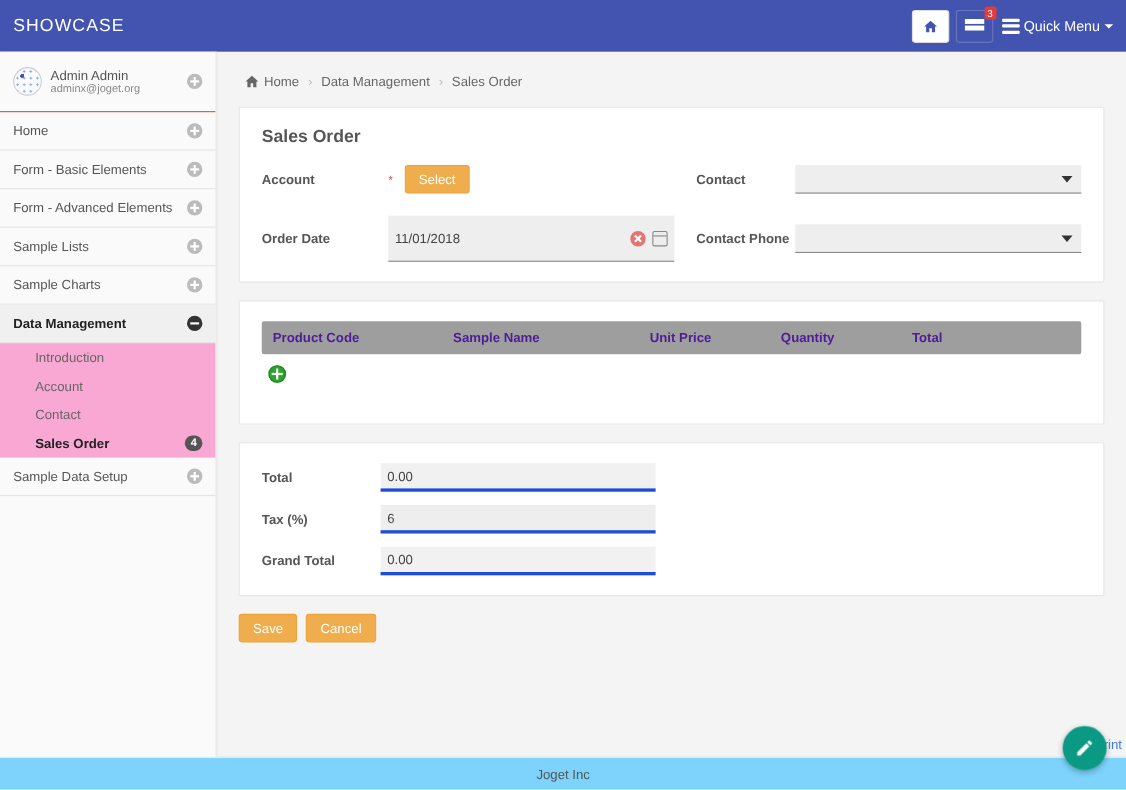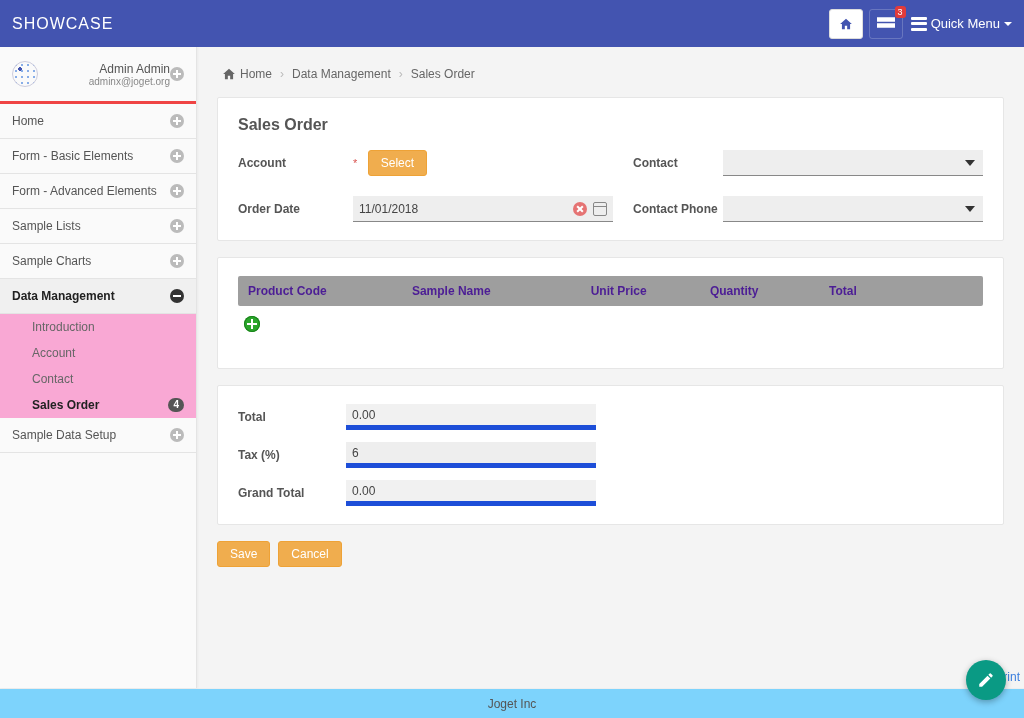--- a/index.html
+++ b/index.html
@@ -39,21 +39,21 @@
 .icon-printer { width: 13px; height: 11px; display: inline-block; border: 1px solid #3b7fde; border-top-width: 3px; position: relative; }
 .icon-printer::after { content: ""; position: absolute; bottom: -3px; left: 2px; width: 7px; height: 3px; border: 1px solid #3b7fde; background: #fff; }
 
 
 .body-wrap { display: flex; height: calc(100% - 47px - 30px); }
 .sidebar { width: 197px; background: #fafafa; border-right: 1px solid #e4e4e4; box-shadow: 1px 0 2px rgba(0,0,0,0.04); overflow-y: auto; }
 .main { flex: 1; overflow-y: auto; padding: 0 20px 20px 20px; position: relative; }
 .footer { height: 30px; display: flex; align-items: center; justify-content: center; font-size: 12px; color: #555; background: #7dd3fc; border-top: 1px solid #eee; }
 
 
-.user-row { display: flex; align-items: center; padding: 14px 12px; border-bottom: 3px solid #ef4444; text-align: right; }
+.user-row { display: flex; align-items: center; padding: 14px 12px; border-bottom: 1px solid #ef4444; }
 .user-row .avatar { width: 26px; height: 26px; border-radius: 50%; background: radial-gradient(circle at center, #88aee8 1px, transparent 1px), radial-gradient(circle at 30% 30%, #4354b0 2px, transparent 2px); background-size: 6px 6px, 100% 100%; border: 1px solid #ccd; margin-right: 8px; flex-shrink: 0; }
 .user-row .uinfo { flex: 1; min-width: 0; }
 .user-row .uname { font-size: 12px; color: #555; }
 .user-row .uemail { font-size: 10px; color: #888; }
 
 .nav-item { display: flex; align-items: center; padding: 10px 12px; border-bottom: 1px solid #e4e4e4; font-size: 12px; color: #555; cursor: pointer; }
 .nav-item .label { flex: 1; }
 .nav-item.active { background: #f0f0f0; font-weight: bold; color: #222; }
 .nav-sub { background: #f9a8d4; }
 .nav-sub .sub-item { display: flex; align-items: center; padding: 6px 12px 6px 32px; font-size: 12px; color: #666; cursor: pointer; }
@@ -71,27 +71,27 @@
 .panel { background: #fff; border: 1px solid #e6e6e6; border-radius: 2px; padding: 18px 20px; margin-bottom: 16px; }
 .panel h2 { font-size: 16px; color: #555; font-weight: 700; margin-bottom: 16px; }
 
 .form-grid { display: grid; grid-template-columns: 95px 1fr 70px 1fr; column-gap: 20px; row-gap: 20px; align-items: center; }
 .form-grid .flabel { font-size: 12px; font-weight: 600; color: #555; }
 .form-grid .flabel-narrow { white-space: nowrap; }
 .req { color: #d9534f; font-size: 11px; margin-right: 6px; }
 
 .btn { display: inline-block; background: #f0ad4e; color: #fff; font-size: 12px; padding: 5px 12px; border-radius: 3px; border: 1px solid #eea236; cursor: pointer; }
 
-.field { background: #eee; border: none; border-bottom: 5px solid #1d4ed8; height: 26px; padding: 0 6px; font-size: 12px; color: #444; display: flex; align-items: center; width: 100%; }
+.field { background: #eee; border: none; border-bottom: 3px solid #1d4ed8; height: 26px; padding: 0 6px; font-size: 12px; color: #444; display: flex; align-items: center; width: 100%; }
 .field.readonly { background: #f1f1f1; }
 .select-wrap { position: relative; }
 .select-wrap select { appearance: none; -webkit-appearance: none; width: 100%; background: #eee; border: none; border-bottom: 1px solid #888; height: 26px; padding: 0 6px; font-size: 12px; color: #444; }
 .select-wrap .arrow { position: absolute; right: 8px; top: 50%; transform: translateY(-50%); pointer-events: none; width: 0; height: 0; border-left: 5px solid transparent; border-right: 5px solid transparent; border-top: 6px solid #333; }
 
-.date-field { display: flex; align-items: center; gap: 8px; background: #eee; border-bottom: 1px solid #888; height: 26px; padding: 0 6px; }
+.date-field { display: flex; align-items: center; gap: 8px; background: #eee; border-bottom: 1px solid #888; height: 42px; padding: 0 6px; }
 .date-field input { flex: 1; border: none; background: transparent; font-size: 12px; color: #444; outline: none; }
 .date-field .controls { display: flex; gap: 6px; align-items: center; }
 
 
 .grid-head { display: flex; background: #9e9e9e; color: #4c1d95; font-size: 12px; font-weight: 600; border-radius: 2px; }
 .grid-head > div { padding: 8px 10px; }
 .c-code { width: 22%; }
 .c-name { width: 24%; }
 .c-price { width: 16%; }
 .c-qty { width: 16%; }

